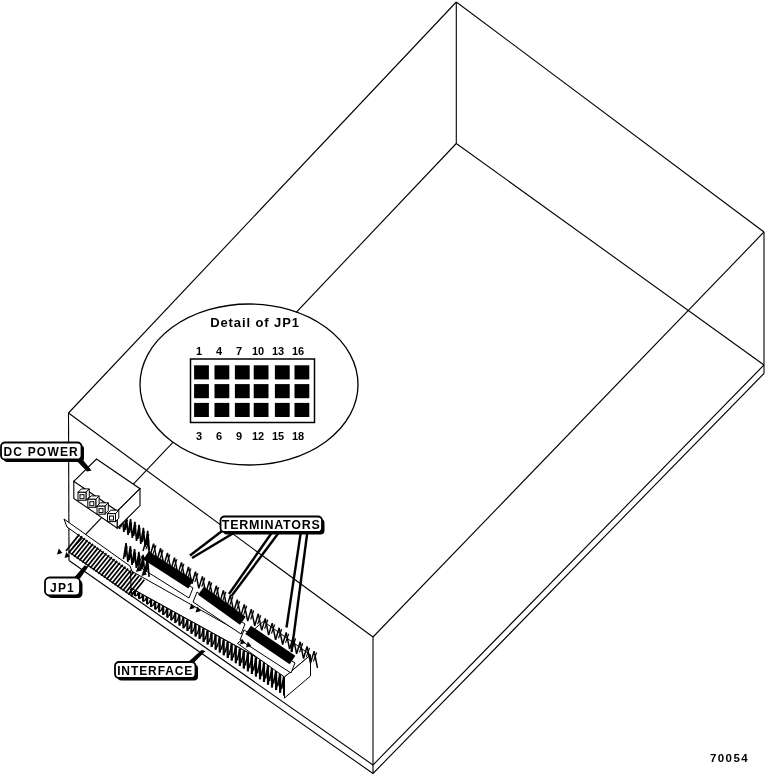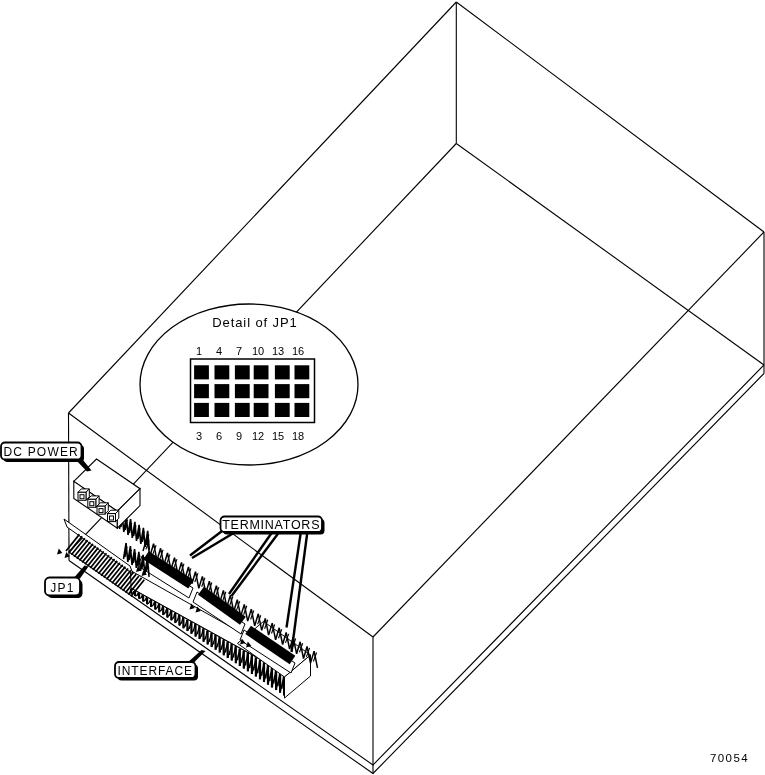--- a/index.html
+++ b/index.html
@@ -1,16 +1,16 @@
 <!DOCTYPE html>
 <html><head>
 <meta charset="utf-8">
 <style>
 html,body{margin:0;padding:0;background:#fff;}
-#wrap{width:765px;height:775px;position:relative;overflow:hidden;}
+#wrap{width:765px;height:775px;position:relative;overflow:hidden;font-weight:bold;}
 text{font-family:"Liberation Sans",sans-serif;fill:#000;}
 </style>
 </head>
 <body>
 <div id="wrap">
 <svg width="765" height="775" viewBox="0 0 765 775">
 <rect width="765" height="775" fill="#fff"></rect>
 
 <g stroke="#000" stroke-width="1.1" fill="none">
   <path d="M456.3,2 L68.5,413"></path>

